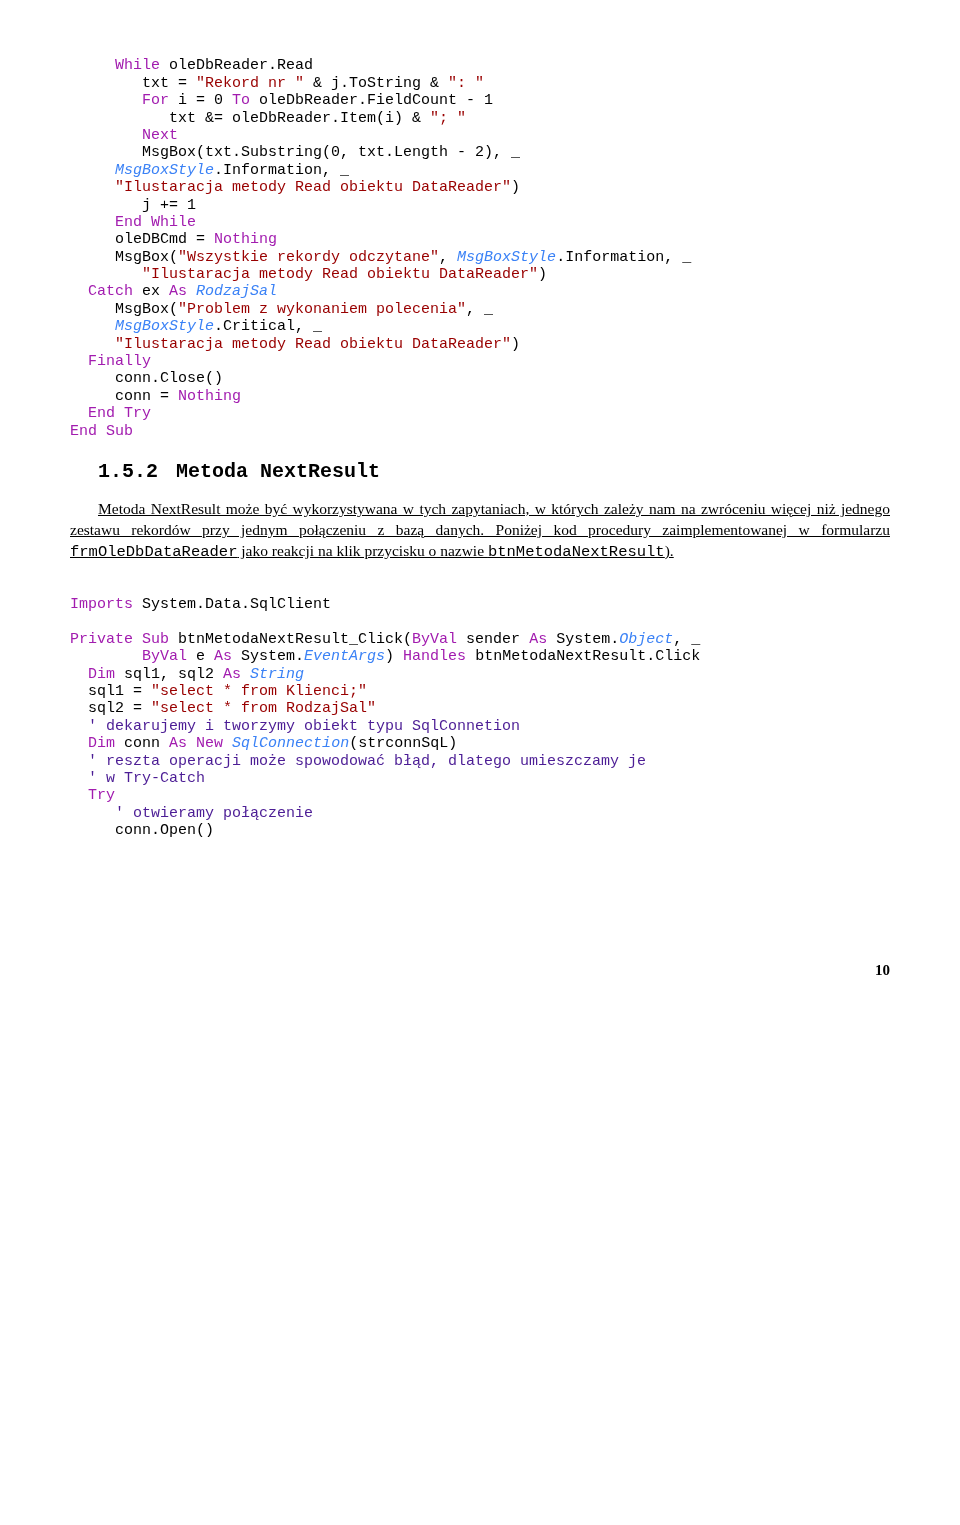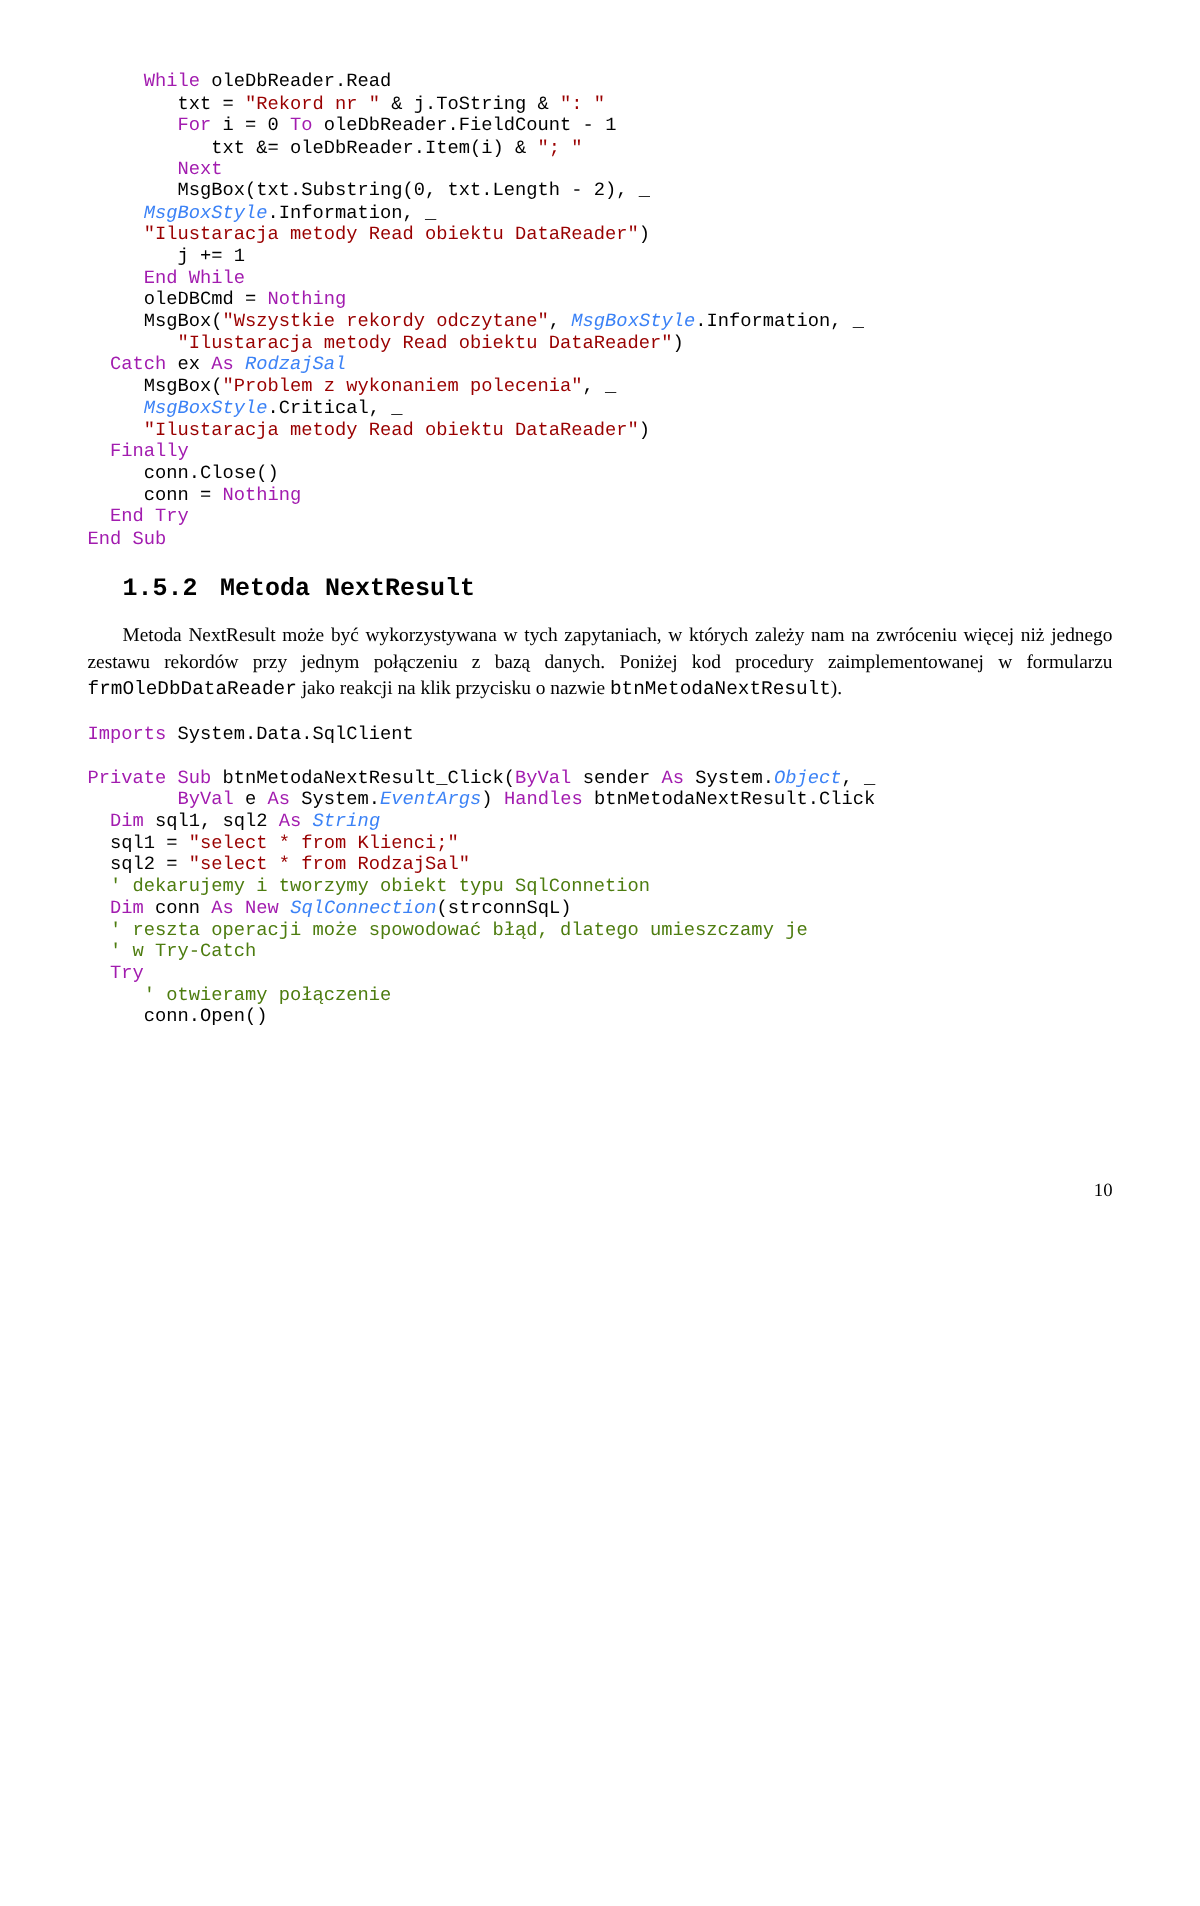--- a/index.html
+++ b/index.html
@@ -16,40 +16,42 @@
     font-family: "Courier New", Courier, monospace;
     font-size: 15px;
     white-space: pre;
     line-height: 1.16;
     margin-bottom: 18px;
   }
   .code span { white-space: pre; }
   .k-blue   { color: #a21caf; }
   .k-red    { color: #990000; }
   .k-teal   { color: #3b82f6; font-style: italic; }
-  .k-green  { color: #4d7c0f; }
+  .k-green  { color: #4c1d95; }
   .k-black  { color: #000; }
   h2.section {
     font-family: Liberation Mono, monospace;
     font-size: 20px;
     font-weight: bold;
     margin: 10px 0 14px 28px;
   }
   .section .num { margin-right: 18px; }
   p.para {
     text-align: justify;
-    margin: 0 0 0 0;
+    margin: 0 0 16px 0;
     text-indent: 0;
+    text-decoration: underline;
   }
   p.para.first { text-indent: 28px; }
   .mono-inline { font-family: "Courier New", Courier, monospace; }
   .page-no {
     text-align: right;
     margin-top: 120px;
     font-size: 15px;
+    font-weight: bold;
   }
 </style>
 </head>
 <body>
 
 <div class="code">
 <span class="k-black">     </span><span class="k-blue">While</span><span class="k-black"> oleDbReader.Read</span>
 <span class="k-black">        txt = </span><span class="k-red">"Rekord nr "</span><span class="k-black"> &amp; j.ToString &amp; </span><span class="k-red">": "</span>
 <span class="k-black">        </span><span class="k-blue">For</span><span class="k-black"> i = 0 </span><span class="k-blue">To</span><span class="k-black"> oleDbReader.FieldCount - 1</span>
 <span class="k-black">           txt &amp;= oleDbReader.Item(i) &amp; </span><span class="k-red">"; "</span>

